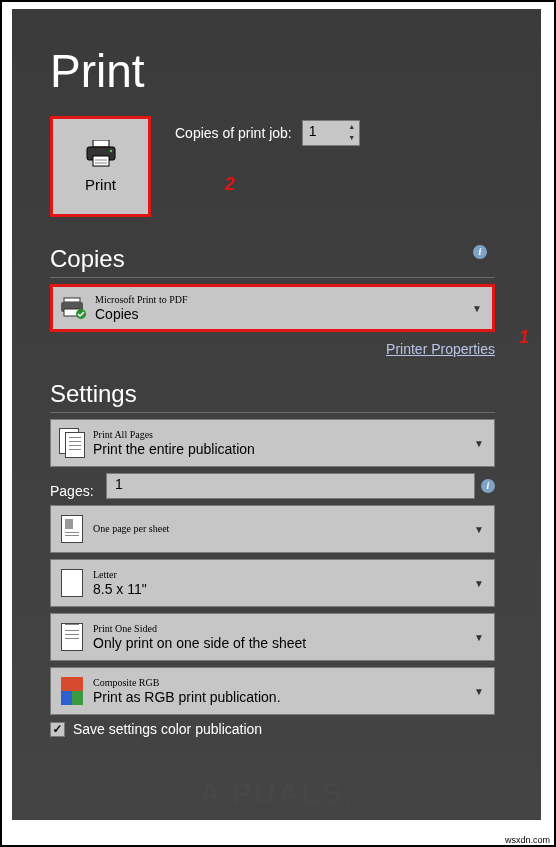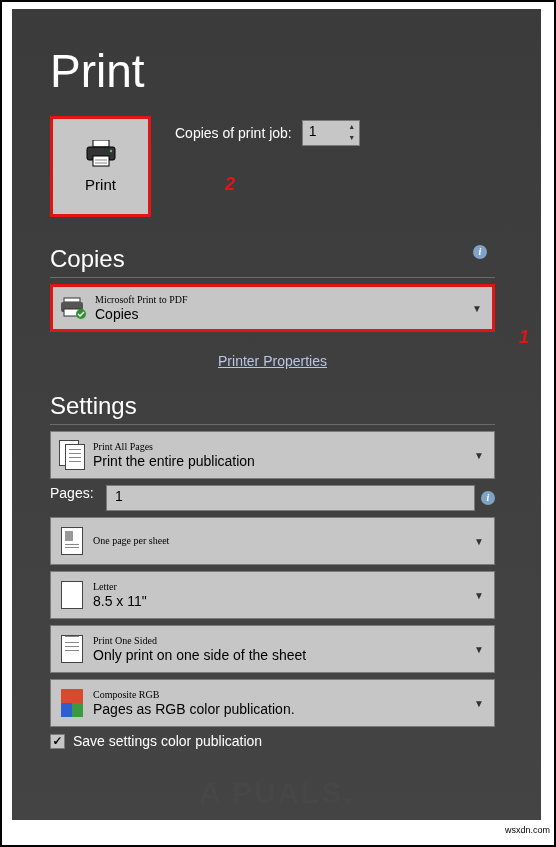--- a/index.html
+++ b/index.html
@@ -176,37 +176,37 @@
     .setting-dd {
       height: 48px;
       border: 1px solid #7a7a7a;
       align-items: center;
     }
     .setting-dd.single-line .dd-text {
       display: flex;
       align-items: center;
     }
     .printer-link {
-      text-align: center;
+      text-align: right;
       width: 445px;
-      margin-top: 20px;
+      margin-top: 8px;
     }
     .printer-link a {
       color: #b9c5e8;
       font-family: 'Segoe UI', Arial, sans-serif;
       font-size: 14px;
       text-decoration: underline;
       cursor: pointer;
     }
     .setting-row {
       margin-bottom: 6px;
     }
     .pages-row {
       display: flex;
-      align-items: flex-start;
+      align-items: flex-end;
       width: 445px;
       margin-top: 6px;
       position: relative;
     }
     .pages-row .pages-label {
       font-family: 'Segoe UI', Arial, sans-serif;
       font-size: 14px;
       color: #fff;
       margin-right: 8px;
       width: 48px;
@@ -270,21 +270,21 @@
       text-align: center;
       font-family: Arial, sans-serif;
       font-size: 30px;
       font-weight: bold;
       color: rgba(80,80,80,0.25);
       letter-spacing: 2px;
     }
     .credit {
       position: absolute;
       right: 4px;
-      bottom: 10px;
+      bottom: 0;
       font-size: 9px;
       color: #000;
       font-family: Arial, sans-serif;
       text-align: center;
     }
     
     .rgb-swatch {
       width: 22px;
       height: 28px;
       position: relative;
@@ -444,21 +444,21 @@
       <div class="dropdown setting-dd setting-row">
         <div class="dd-icon">
           <div class="rgb-swatch">
               <div class="r"></div>
               <div class="b"></div>
               <div class="g"></div>
             </div>
         </div>
         <div class="dd-text">
           <div class="dd-title">Composite RGB</div>
-          <div class="dd-sub">Pages as RGB color publication.</div>
+          <div class="dd-sub">Print as RGB print publication.</div>
         </div>
         <span class="dd-chevron">▼</span>
       </div>
 
       <div class="checkbox-row">
         <div class="cb">✓</div>
         <span>Save settings color publication</span>
       </div>
     </div>
 

